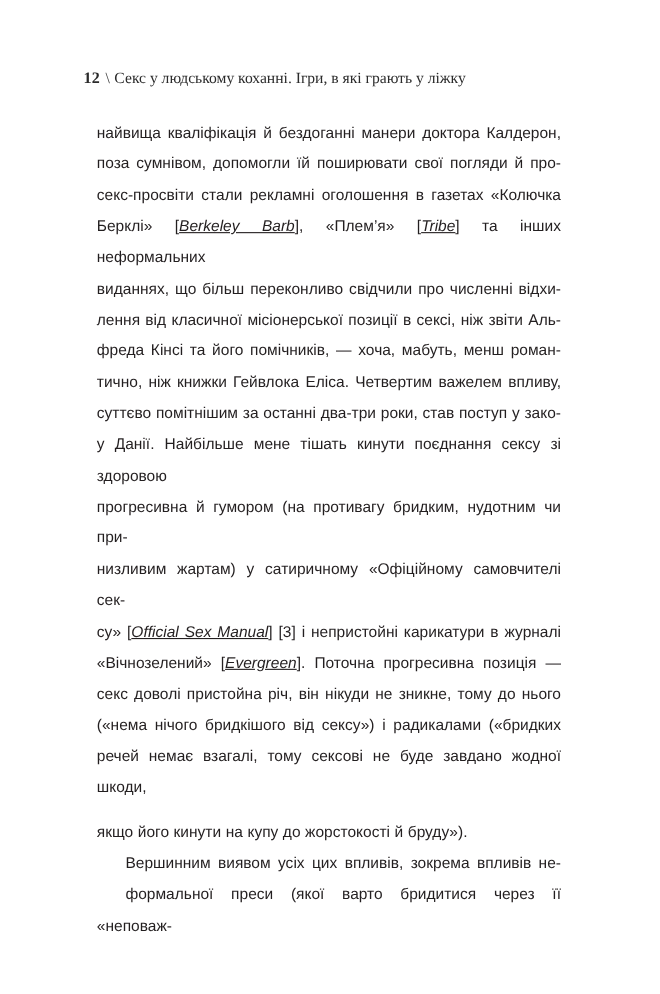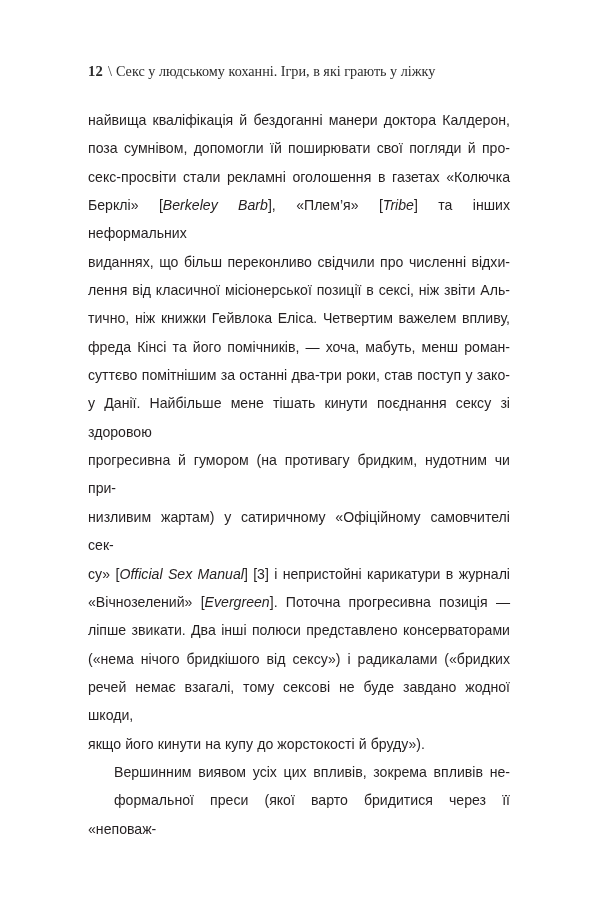--- a/index.html
+++ b/index.html
@@ -17,21 +17,21 @@
   .page {
     position: relative;
     width: 600px;
     height: 904px;
     background: #ffffff;
     overflow: hidden;
   }
   
   .running-head {
     position: absolute;
-    left: 88px;
+    left: 76px;
     top: 62px;
     width: 425px;
     font-family: "Liberation Serif", serif;
     font-size: 14.2px;
     line-height: 18px;
     color: #2b2b2b;
     white-space: nowrap;
   }
   .running-head .folio {
     font-weight: bold;
@@ -75,51 +75,53 @@
   
   .ln.j {
     text-align: justify;
     text-align-last: justify;
     white-space: normal;
   }
   .ln.last {
     text-align: right;
     text-align-last: left;
     white-space: pre;
+    margin-top: 12px;
   }
   i, .it {
     font-style: italic;
+    text-decoration: underline;
   }
 </style>
 </head>
 <body>
 
 <div class="page">
 
   <div class="running-head">
     <span class="folio">12</span><span class="sep">\</span><span class="title">Секс у людському коханні. Ігри, в які грають у ліжку</span>
   </div>
 
   <div class="textblock">
     <p class="para" id="p1">
         <span class="ln j">найвища кваліфікація й бездоганні манери доктора Калдерон,</span>
         <span class="ln j">поза сумнівом, допомогли їй поширювати свої погляди й про-</span>
         <span class="ln j">секс-просвіти стали рекламні оголошення в газетах «Колючка</span>
         <span class="ln j">Берклі» [<i class="it">Berkeley Barb</i>], «Плем’я» [<i class="it">Tribe</i>] та інших неформальних</span>
         <span class="ln j">виданнях, що більш переконливо свідчили про численні відхи-</span>
         <span class="ln j">лення від класичної місіонерської позиції в сексі, ніж звіти Аль-</span>
+        <span class="ln j">фреда Кінсі та його помічників, — хоча, мабуть, менш роман-</span>
         <span class="ln j">тично, ніж книжки Гейвлока Еліса. Четвертим важелем впливу,</span>
-        <span class="ln j">фреда Кінсі та його помічників, — хоча, мабуть, менш роман-</span>
         <span class="ln j">суттєво помітнішим за останні два-три роки, став поступ у зако-</span>
         <span class="ln j">у Данії. Найбільше мене тішать кинути поєднання сексу зі здоровою</span>
         <span class="ln j">прогресивна й гумором (на противагу бридким, нудотним чи при-</span>
         <span class="ln j">низливим жартам) у сатиричному «Офіційному самовчителі сек-</span>
         <span class="ln j">су» [<i class="it">Official Sex Manual</i>] [3] і непристойні карикатури в журналі</span>
         <span class="ln j">«Вічнозелений» [<i class="it">Evergreen</i>]. Поточна прогресивна позиція —</span>
-        <span class="ln j">ліпше звикати. Два інші полюси представлено консерваторами</span>
+        <span class="ln j">секс доволі пристойна річ, він нікуди не зникне, тому до нього</span>
         <span class="ln j">(«нема нічого бридкішого від сексу») і радикалами («бридких</span>
         <span class="ln j">речей немає взагалі, тому сексові не буде завдано жодної шкоди,</span>
         <span class="ln last">якщо його кинути на купу до жорстокості й бруду»).</span>
       </p>
     <p class="para indent" id="p2">
         <span class="ln j" style="text-indent:26px">Вершинним виявом усіх цих впливів, зокрема впливів не-</span>
         <span class="ln j">формальної преси (якої варто бридитися через її «неповаж-</span>
       </p>
 
   </div>

